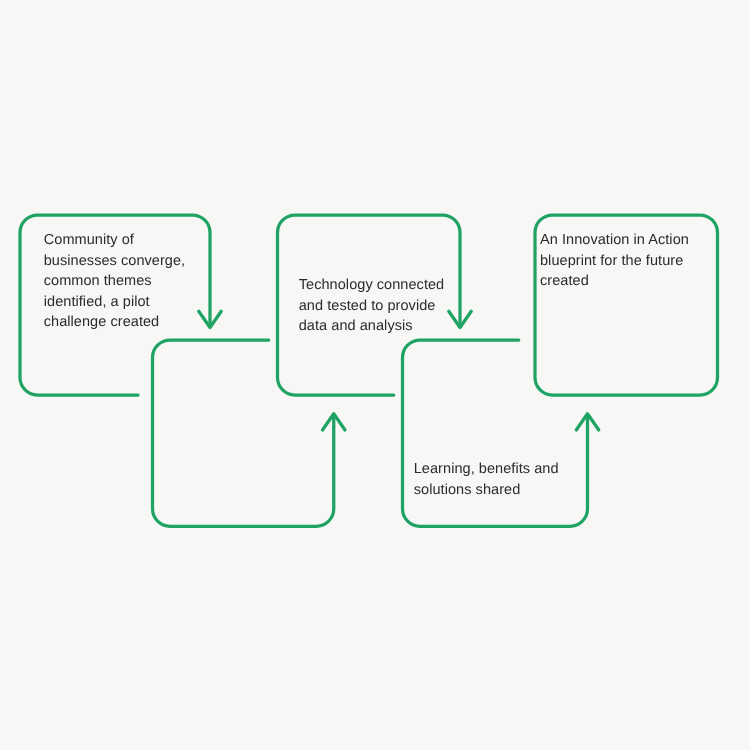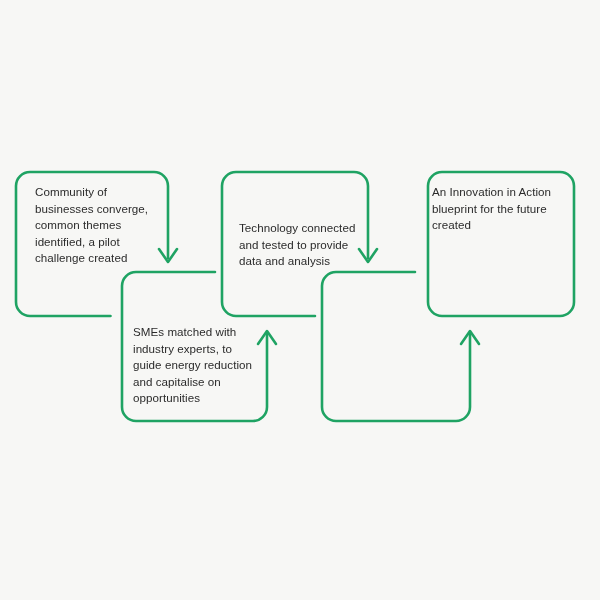--- a/index.html
+++ b/index.html
@@ -63,20 +63,20 @@
       <path d="M 415 272 L 336 272 A 14 14 0 0 0 322 286 L 322 407 A 14 14 0 0 0 336 421 L 456 421 A 14 14 0 0 0 470 407 L 470 333"></path>
       <path d="M 461 344 L 470 331 L 479 344"></path>
 
       <path d="M 442 172 L 560 172 A 14 14 0 0 1 574 186 L 574 302 A 14 14 0 0 1 560 316 L 442 316 A 14 14 0 0 1 428 302 L 428 186 A 14 14 0 0 1 442 172 Z"></path>
 
     </g>
   </svg>
 
   <div class="step-text step-1-text">Community of businesses converge, common themes identified, a pilot challenge created</div>
 
-  <div class="step-text step-2-text">SMEs matched with industry experts, to guide energy reduction and capitalise on opportunities</div>
 
   <div class="step-text step-3-text">Technology connected and tested to provide data and analysis</div>
 
+  <div class="step-text step-4-text">Learning, benefits and solutions shared</div>
 
   <div class="step-text step-5-text">An Innovation in Action blueprint for the future created</div>
 
 </div>
 
 </body></html>

